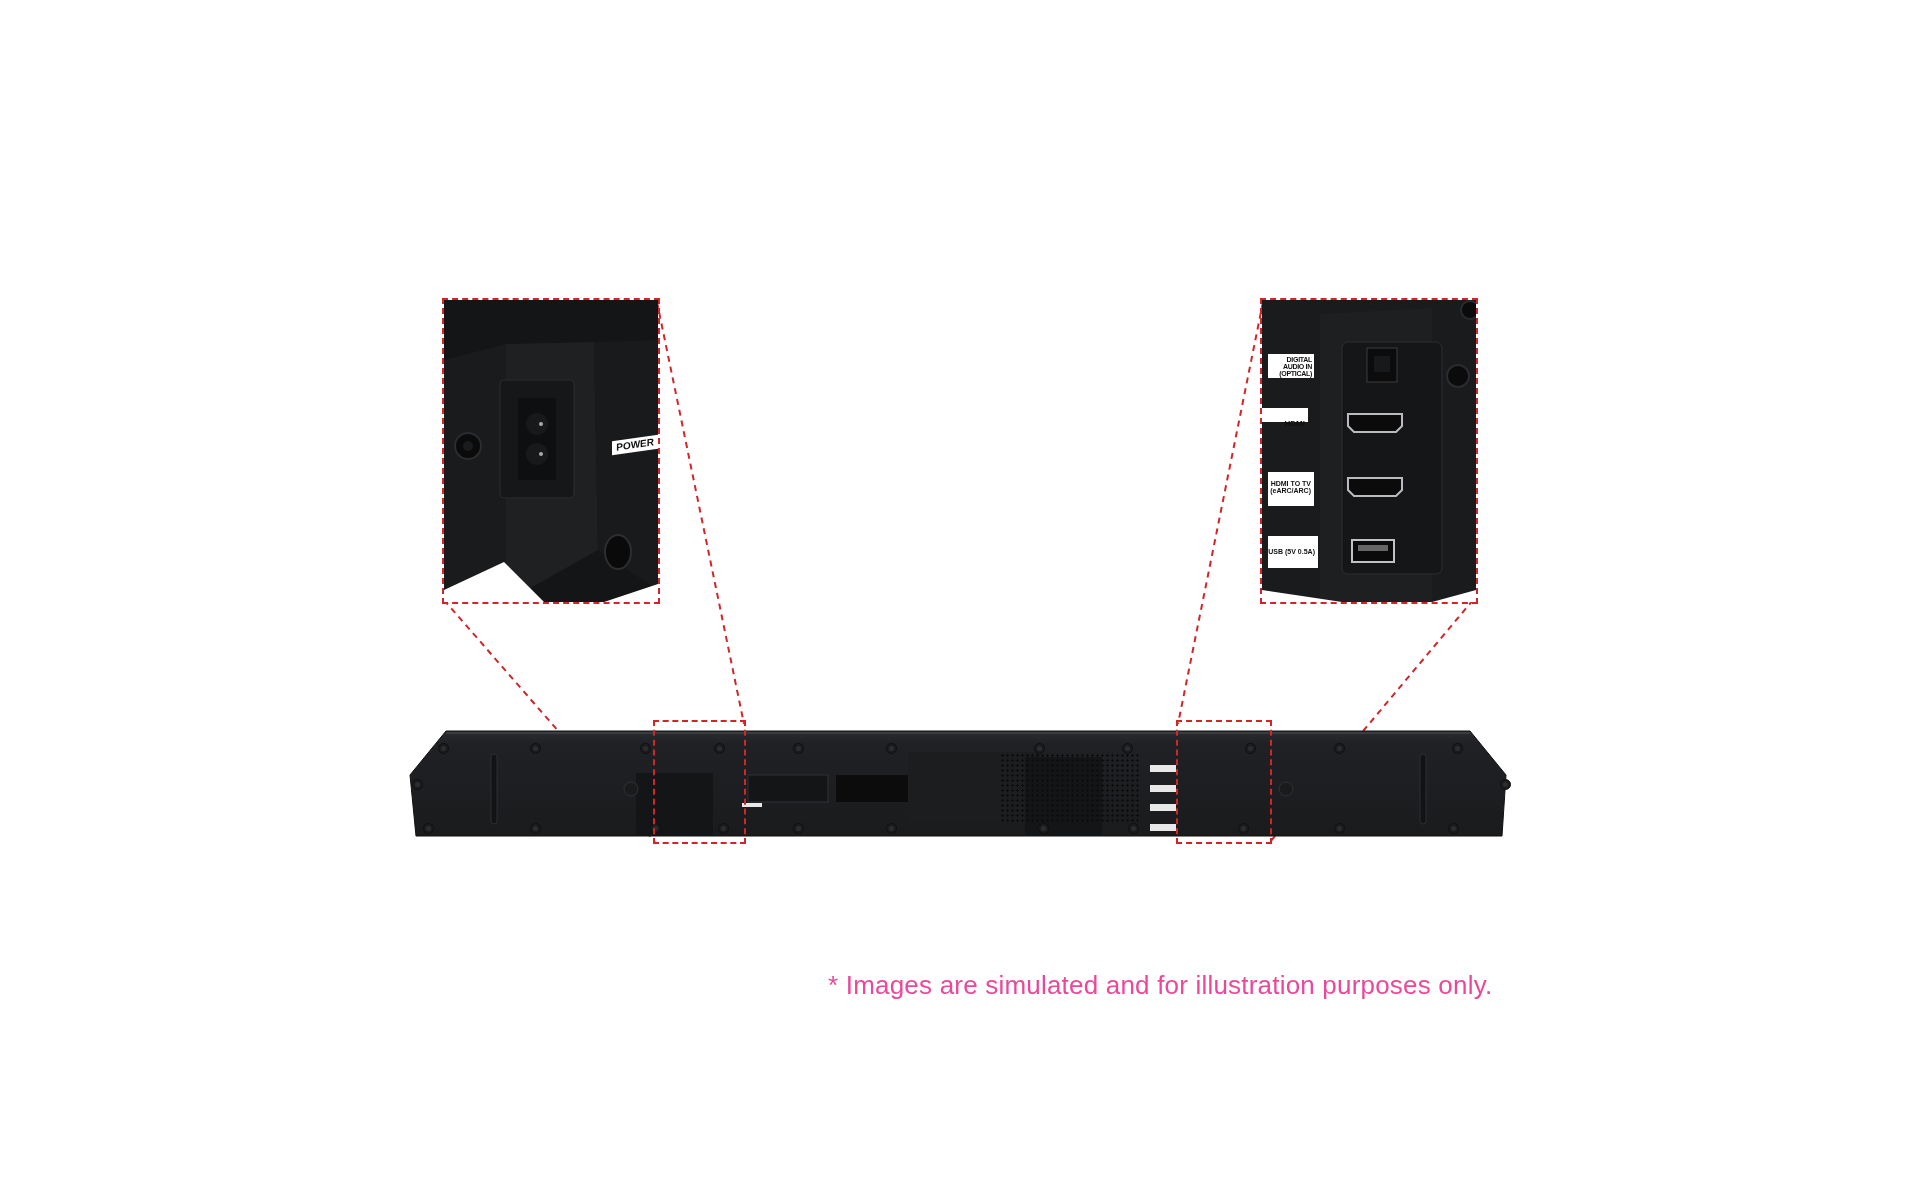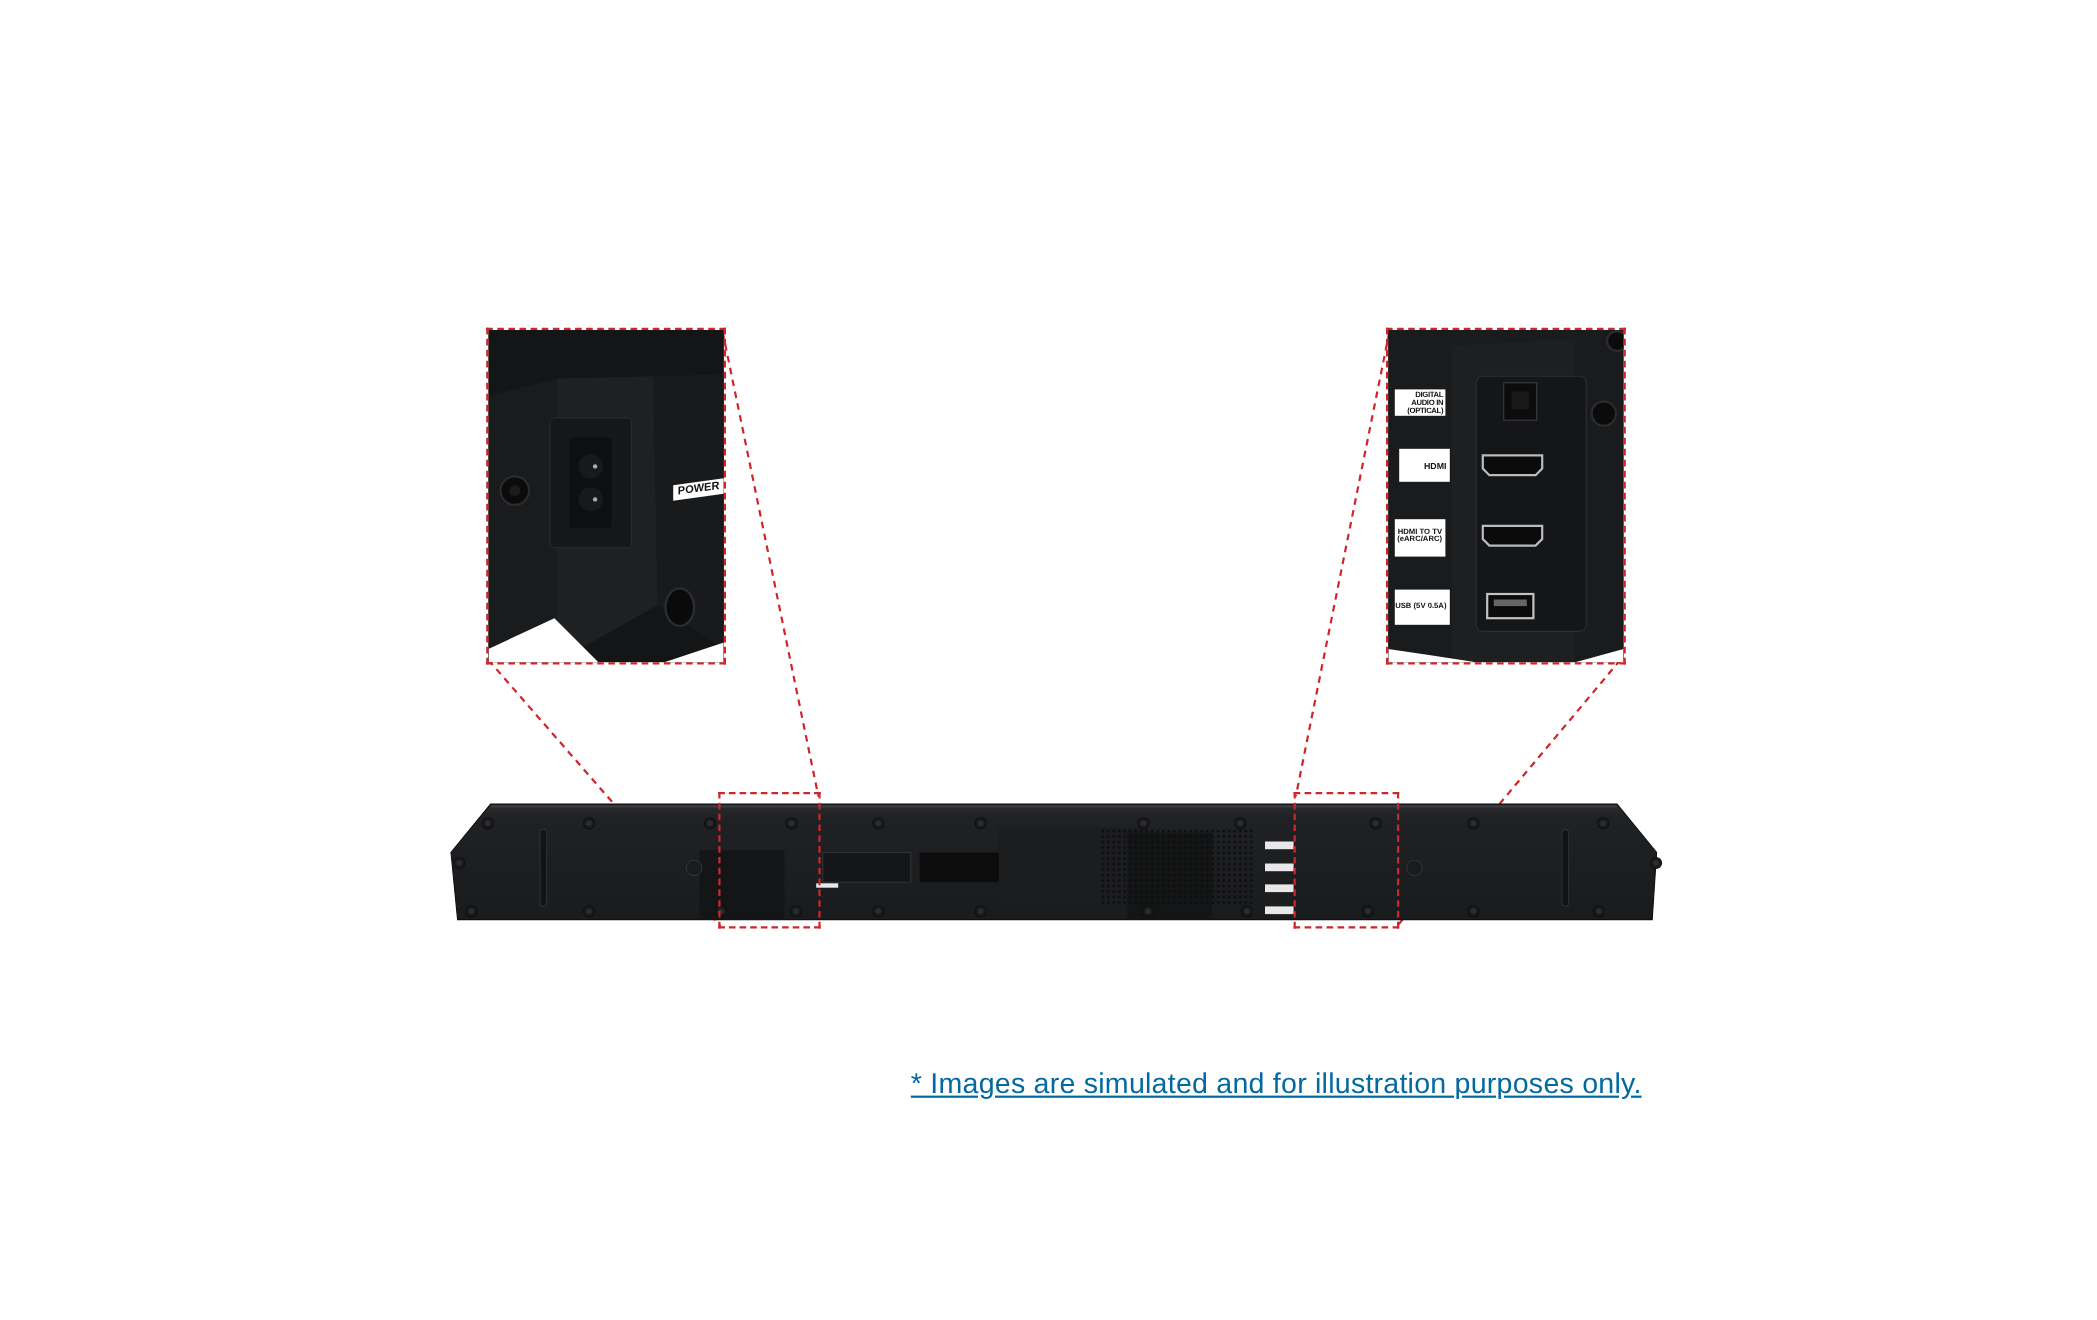--- a/index.html
+++ b/index.html
@@ -2,21 +2,21 @@
 <html><head>
 <meta charset="utf-8">
 <style>
   html,body{margin:0;padding:0;background:#ffffff;}
   body{width:1906px;height:1200px;position:relative;overflow:hidden;font-family:"Liberation Sans",sans-serif;}
   .abs{position:absolute;}
   .callout{position:absolute;background:#121314;overflow:hidden;}
   .callout-border{position:absolute;border:2px dashed #d0262a;box-sizing:border-box;pointer-events:none;}
   .label-tag{position:absolute;background:#ffffff;color:#111;font-weight:bold;font-family:"Liberation Sans Narrow","Liberation Sans",sans-serif;text-align:right;line-height:1;box-sizing:border-box;}
   .screw{position:absolute;width:9px;height:9px;border-radius:50%;background:#2b2d30;border:1px solid #0d0d0d;box-shadow:inset 0 0 0 2px #1a1b1d;}
-  .disclaimer{position:absolute;left:828px;top:970px;font-size:26px;color:#0369a1;letter-spacing:0.2px;font-family:"Liberation Sans",sans-serif;text-decoration:underline;}
+  .disclaimer{position:absolute;left:828px;top:970px;font-size:26px;color:#ec4899;letter-spacing:0.2px;font-family:"Liberation Sans",sans-serif;}
 </style>
 </head>
 <body>
 
 <svg class="abs" style="left:0;top:0;" width="1906" height="1200">
   <g stroke="#d0262a" stroke-width="2" stroke-dasharray="6,5" fill="none">
 
     <line x1="444" y1="600" x2="655" y2="842"></line>
     <line x1="657" y1="302" x2="744" y2="724"></line>
 
@@ -132,21 +132,21 @@
     <rect x="90" y="240" width="42" height="22" fill="#0b0b0c" stroke="#c0c2c5" stroke-width="2"></rect>
     <rect x="96" y="245" width="30" height="6" fill="#666"></rect>
 
     <circle cx="196" cy="76" r="11" fill="#0b0b0c" stroke="#2a2c2f" stroke-width="2"></circle>
     <circle cx="208" cy="10" r="9" fill="#0b0b0c" stroke="#2a2c2f" stroke-width="2"></circle>
   </svg>
   <div class="label-tag" style="left:6px;top:54px;width:46px;height:24px;font-size:7px;padding:2px 2px 0 0;letter-spacing:-0.3px;">
     <div>DIGITAL AUDIO IN</div>
     <div>(OPTICAL)</div>
   </div>
-  <div class="label-tag" style="left:10px;top:108px;width:46px;height:30px;font-size:8px;padding:12px 3px 0 0;">HDMI</div>
+  <div class="label-tag" style="left:0;top:108px;width:46px;height:14px;font-size:8px;padding:12px 3px 0 0;">HDMI</div>
   <div class="label-tag" style="left:6px;top:172px;width:46px;height:34px;font-size:7px;padding:8px 3px 0 0;">
     <div>HDMI TO TV</div>
     <div>(eARC/ARC)</div>
   </div>
   <div class="label-tag" style="left:6px;top:236px;width:50px;height:32px;font-size:7px;padding:12px 3px 0 0;">USB (5V 0.5A)</div>
 </div>
 <div class="callout-border" style="left:1260px;top:298px;width:218px;height:306px;"></div>
 
 <div class="disclaimer">* Images are simulated and for illustration purposes only.</div>
 

